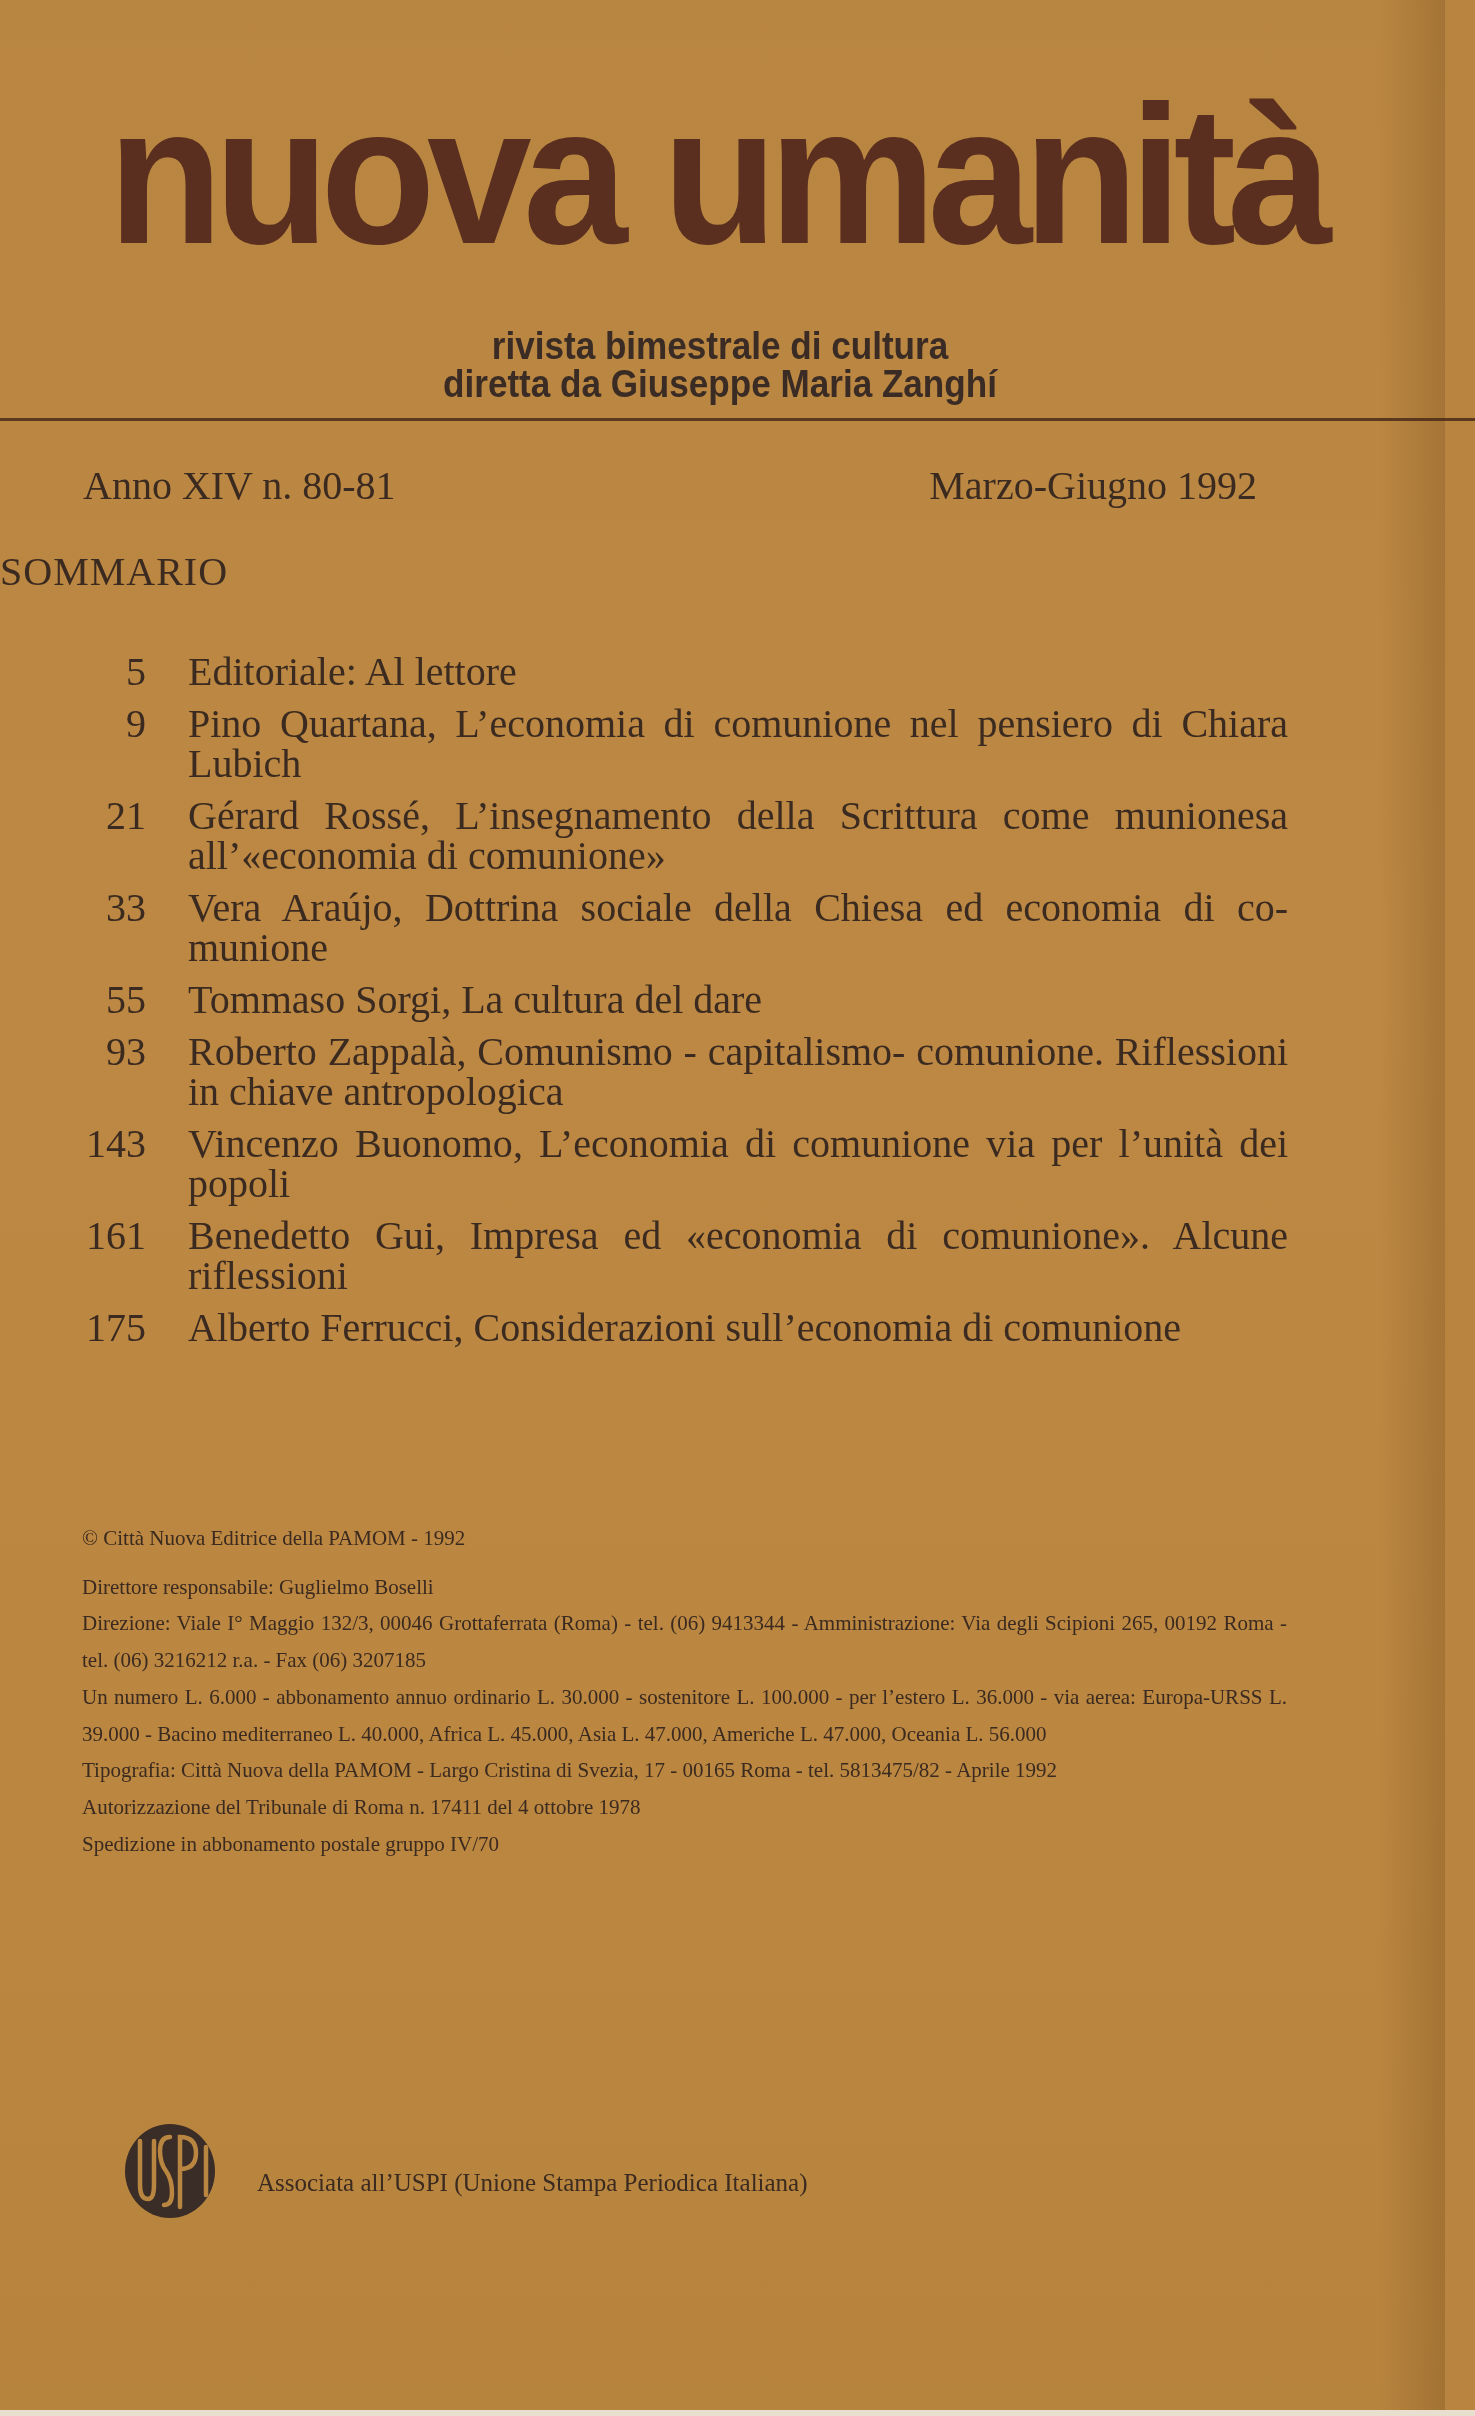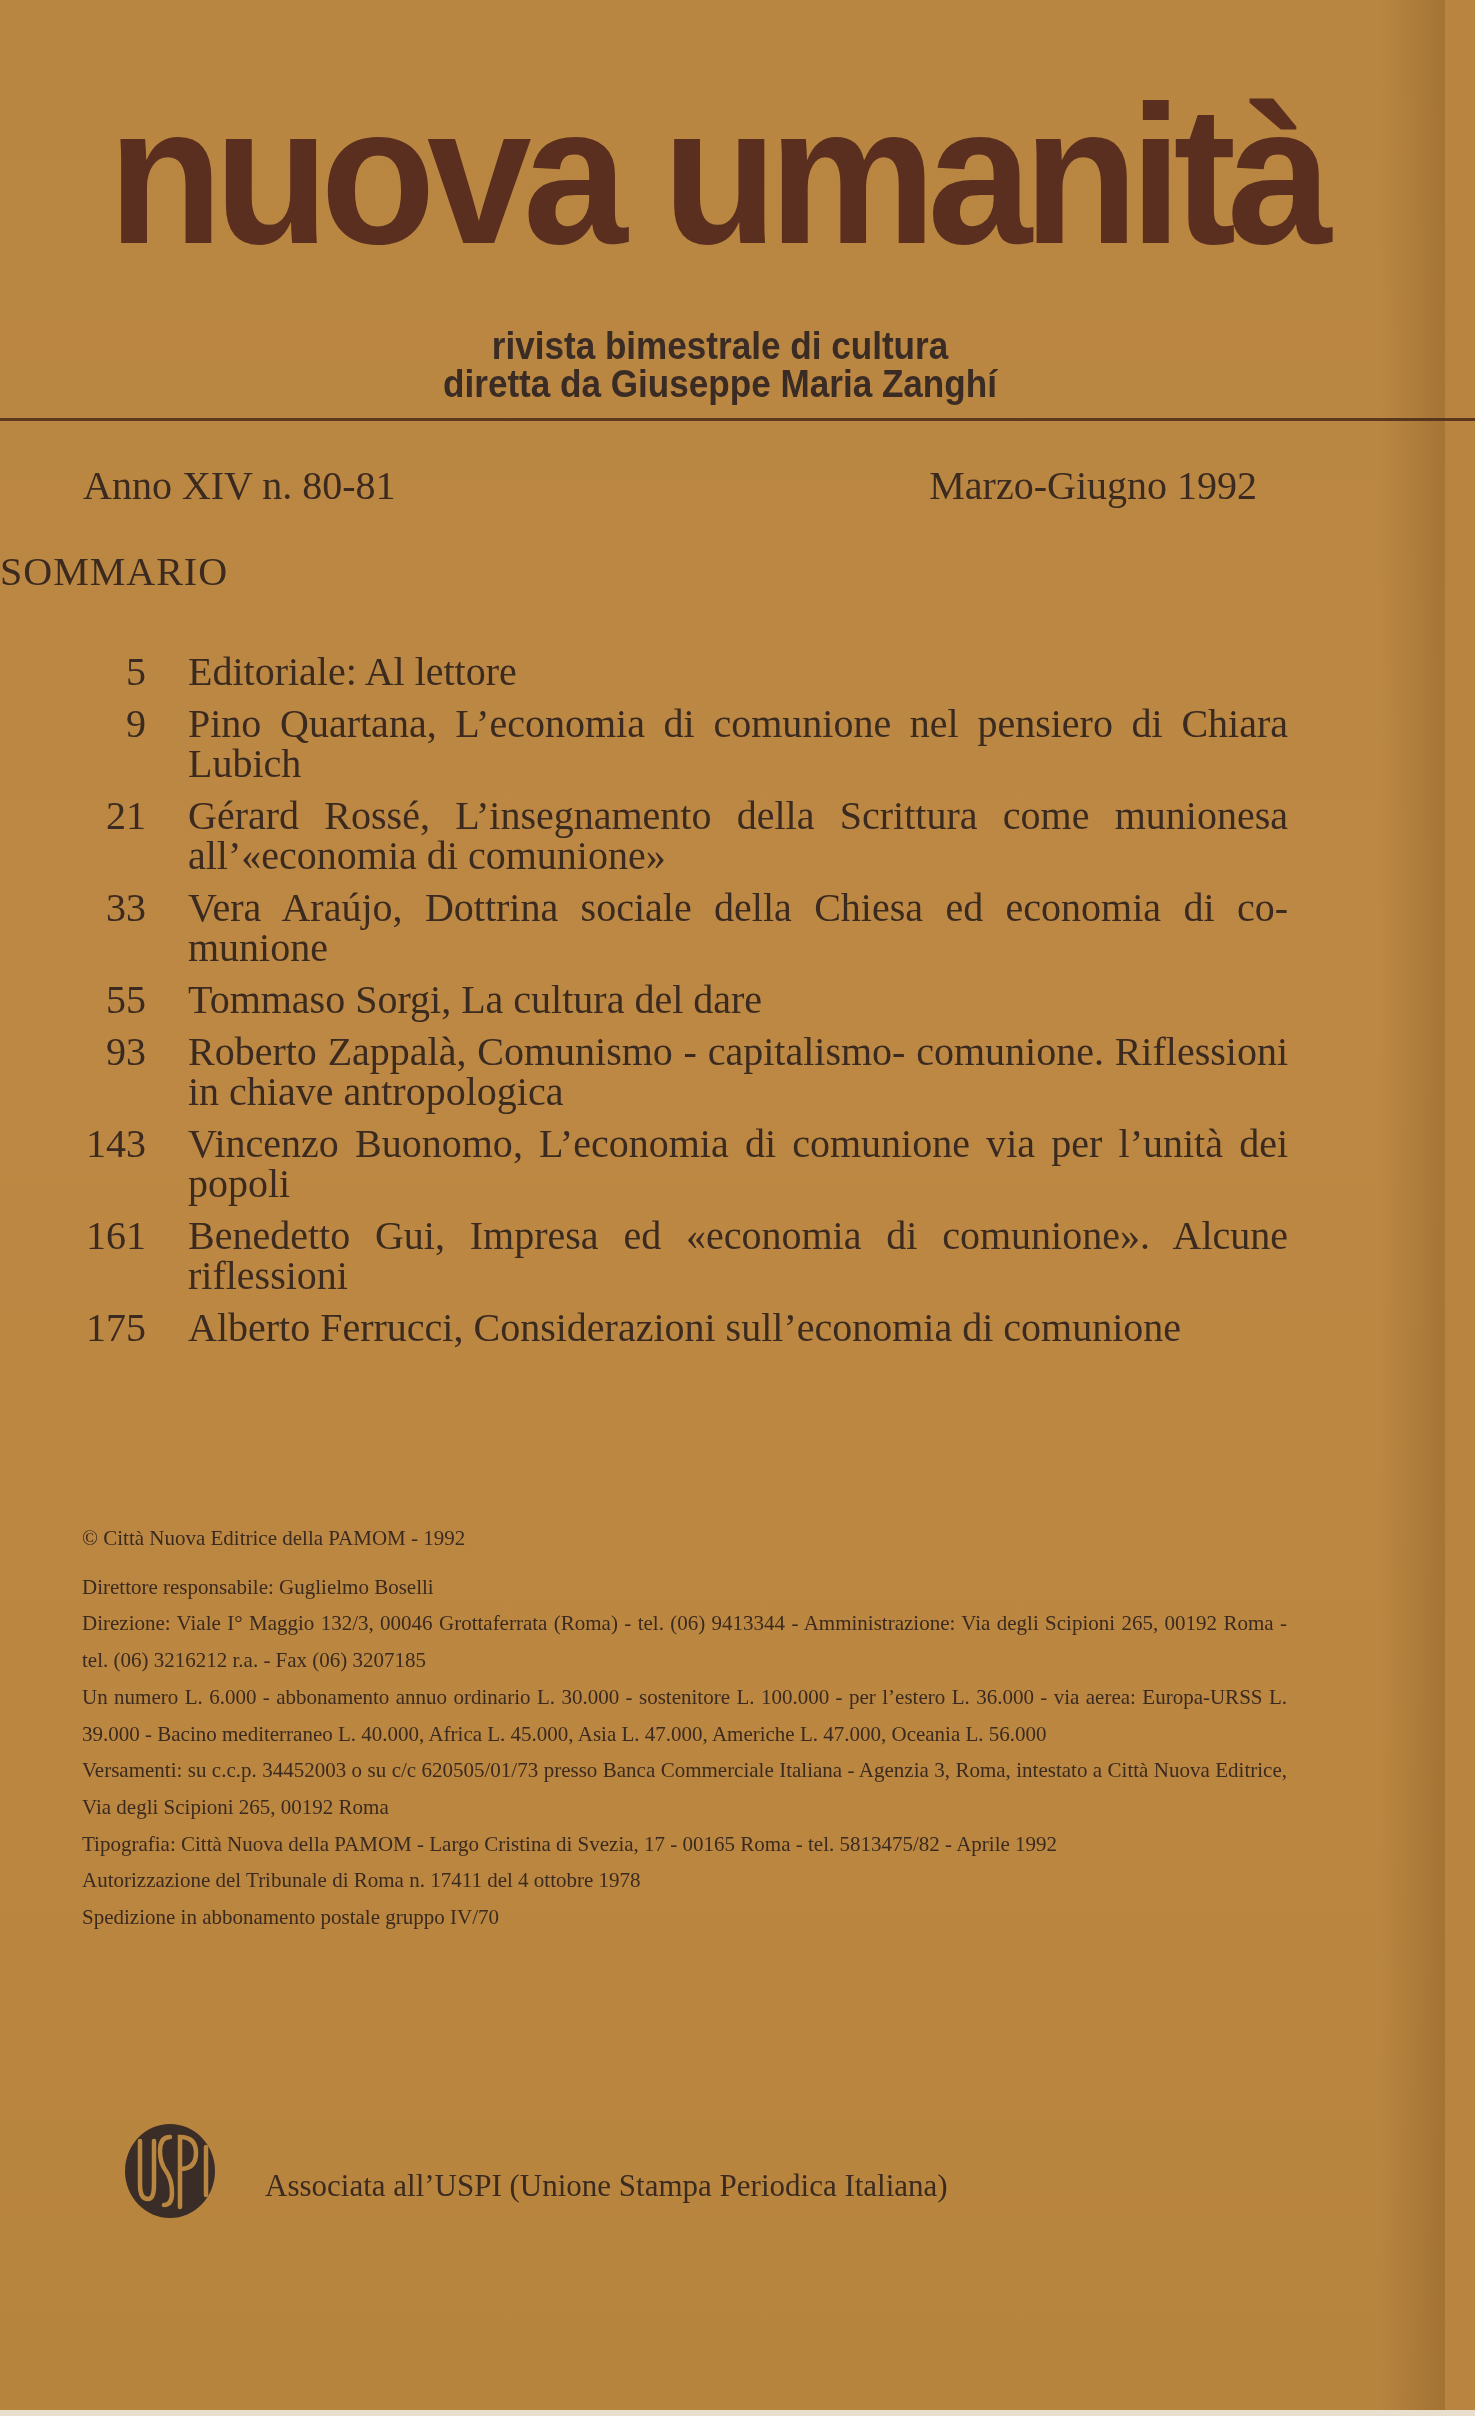--- a/index.html
+++ b/index.html
@@ -67,21 +67,21 @@
   .imprint {
     position: absolute; left: 82px; top: 1520px; width: 1205px;
     font-size: 21px; line-height: 36.7px; color: #3b2a1f;
   }
   .imprint .copyright { margin-bottom: 12px; }
   .imprint p { margin: 0; text-align: justify; }
   .uspi {
     position: absolute; left: 124px; top: 2123px; width: 92px; height: 96px;
   }
   .uspi-text {
-    position: absolute; left: 265px; top: 2170px; font-size: 31px; line-height: 1;
+    position: absolute; left: 257px; top: 2170px; font-size: 25px; line-height: 1;
     color: #3b2a1f; white-space: nowrap;
   }
 </style>
 </head>
 <body>
 
 <div class="page">
 
   <div class="title">nuova umanità</div>
 
@@ -132,21 +132,20 @@
       <span class="toc-page">175</span>
       <span class="toc-text"><span class="author">Alberto Ferrucci</span><span>, </span><span>Considerazioni sull’economia di comunione</span></span>
     </div>
   </div>
 
   <div class="imprint">
     <p class="copyright">© Città Nuova Editrice della PAMOM - 1992</p>
     <p>Direttore responsabile: Guglielmo Boselli</p>
     <p>Direzione: Viale I° Maggio 132/3, 00046 Grottaferrata (Roma) - tel. (06) 9413344 - Amministrazione: Via degli Scipioni 265, 00192 Roma - tel. (06) 3216212 r.a. - Fax (06) 3207185</p>
     <p>Un numero L. 6.000 - abbonamento annuo ordinario L. 30.000 - sosteni­tore L. 100.000 - per l’estero L. 36.000 - via aerea: Europa-URSS L. 39.000 - Bacino mediterraneo L. 40.000, Africa L. 45.000, Asia L. 47.000, Americhe L. 47.000, Oceania L. 56.000</p>
-    <p>Versamenti: su c.c.p. 34452003 o su c/c 620505/01/73 presso Banca Commerciale Italiana - Agenzia 3, Roma, intestato a Città Nuova Editrice, Via degli Scipioni 265, 00192 Roma</p>
     <p>Tipografia: Città Nuova della PAMOM - Largo Cristina di Svezia, 17 - 00165 Roma - tel. 5813475/82 - Aprile 1992</p>
     <p>Autorizzazione del Tribunale di Roma n. 17411 del 4 ottobre 1978</p>
     <p>Spedizione in abbonamento postale gruppo IV/70</p>
   </div>
 
   <svg class="uspi" viewBox="0 0 92 96" xmlns="http://www.w3.org/2000/svg">
     <ellipse cx="46" cy="48" rx="45" ry="47" fill="#3a2c26"></ellipse>
     <g fill="none" stroke="#b98641" stroke-width="4.5" stroke-linecap="round">
       <path d="M16 18 V62 Q16 76 24 76 Q30 76 30 62 V18"></path>
       <path d="M46 14 Q36 14 36 28 Q36 40 42 48 Q48 56 48 70 Q48 82 40 82"></path>

